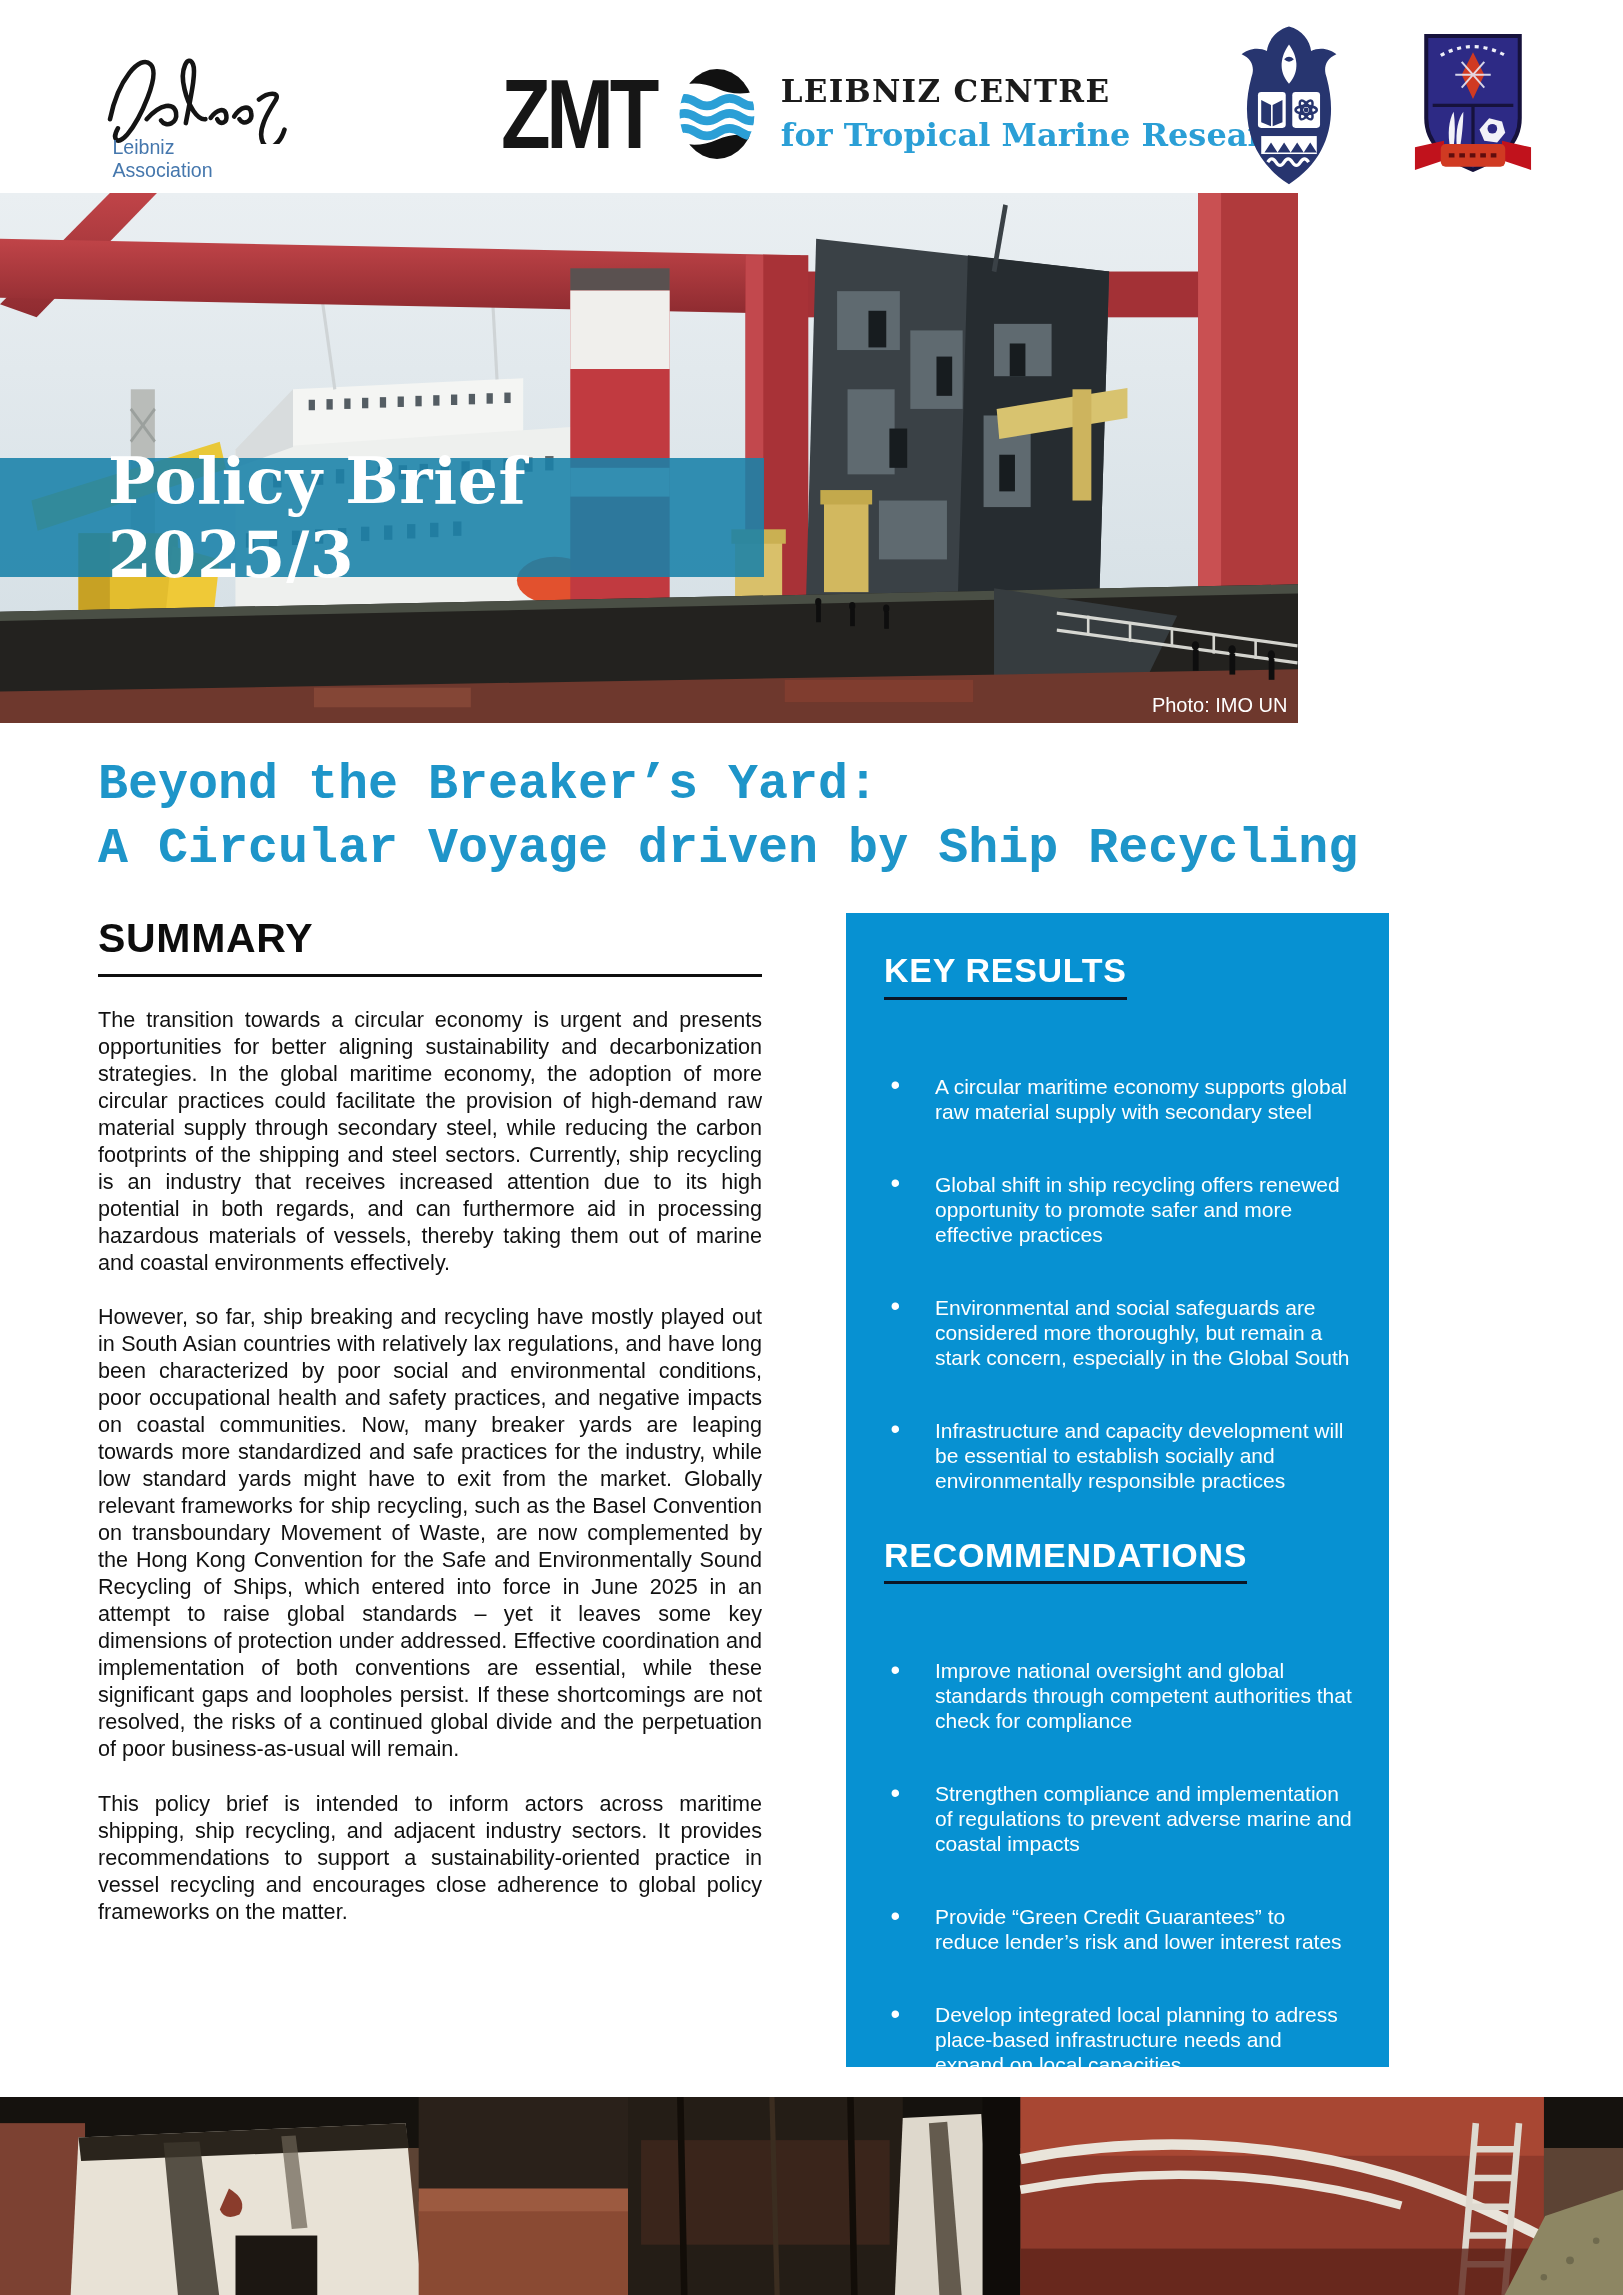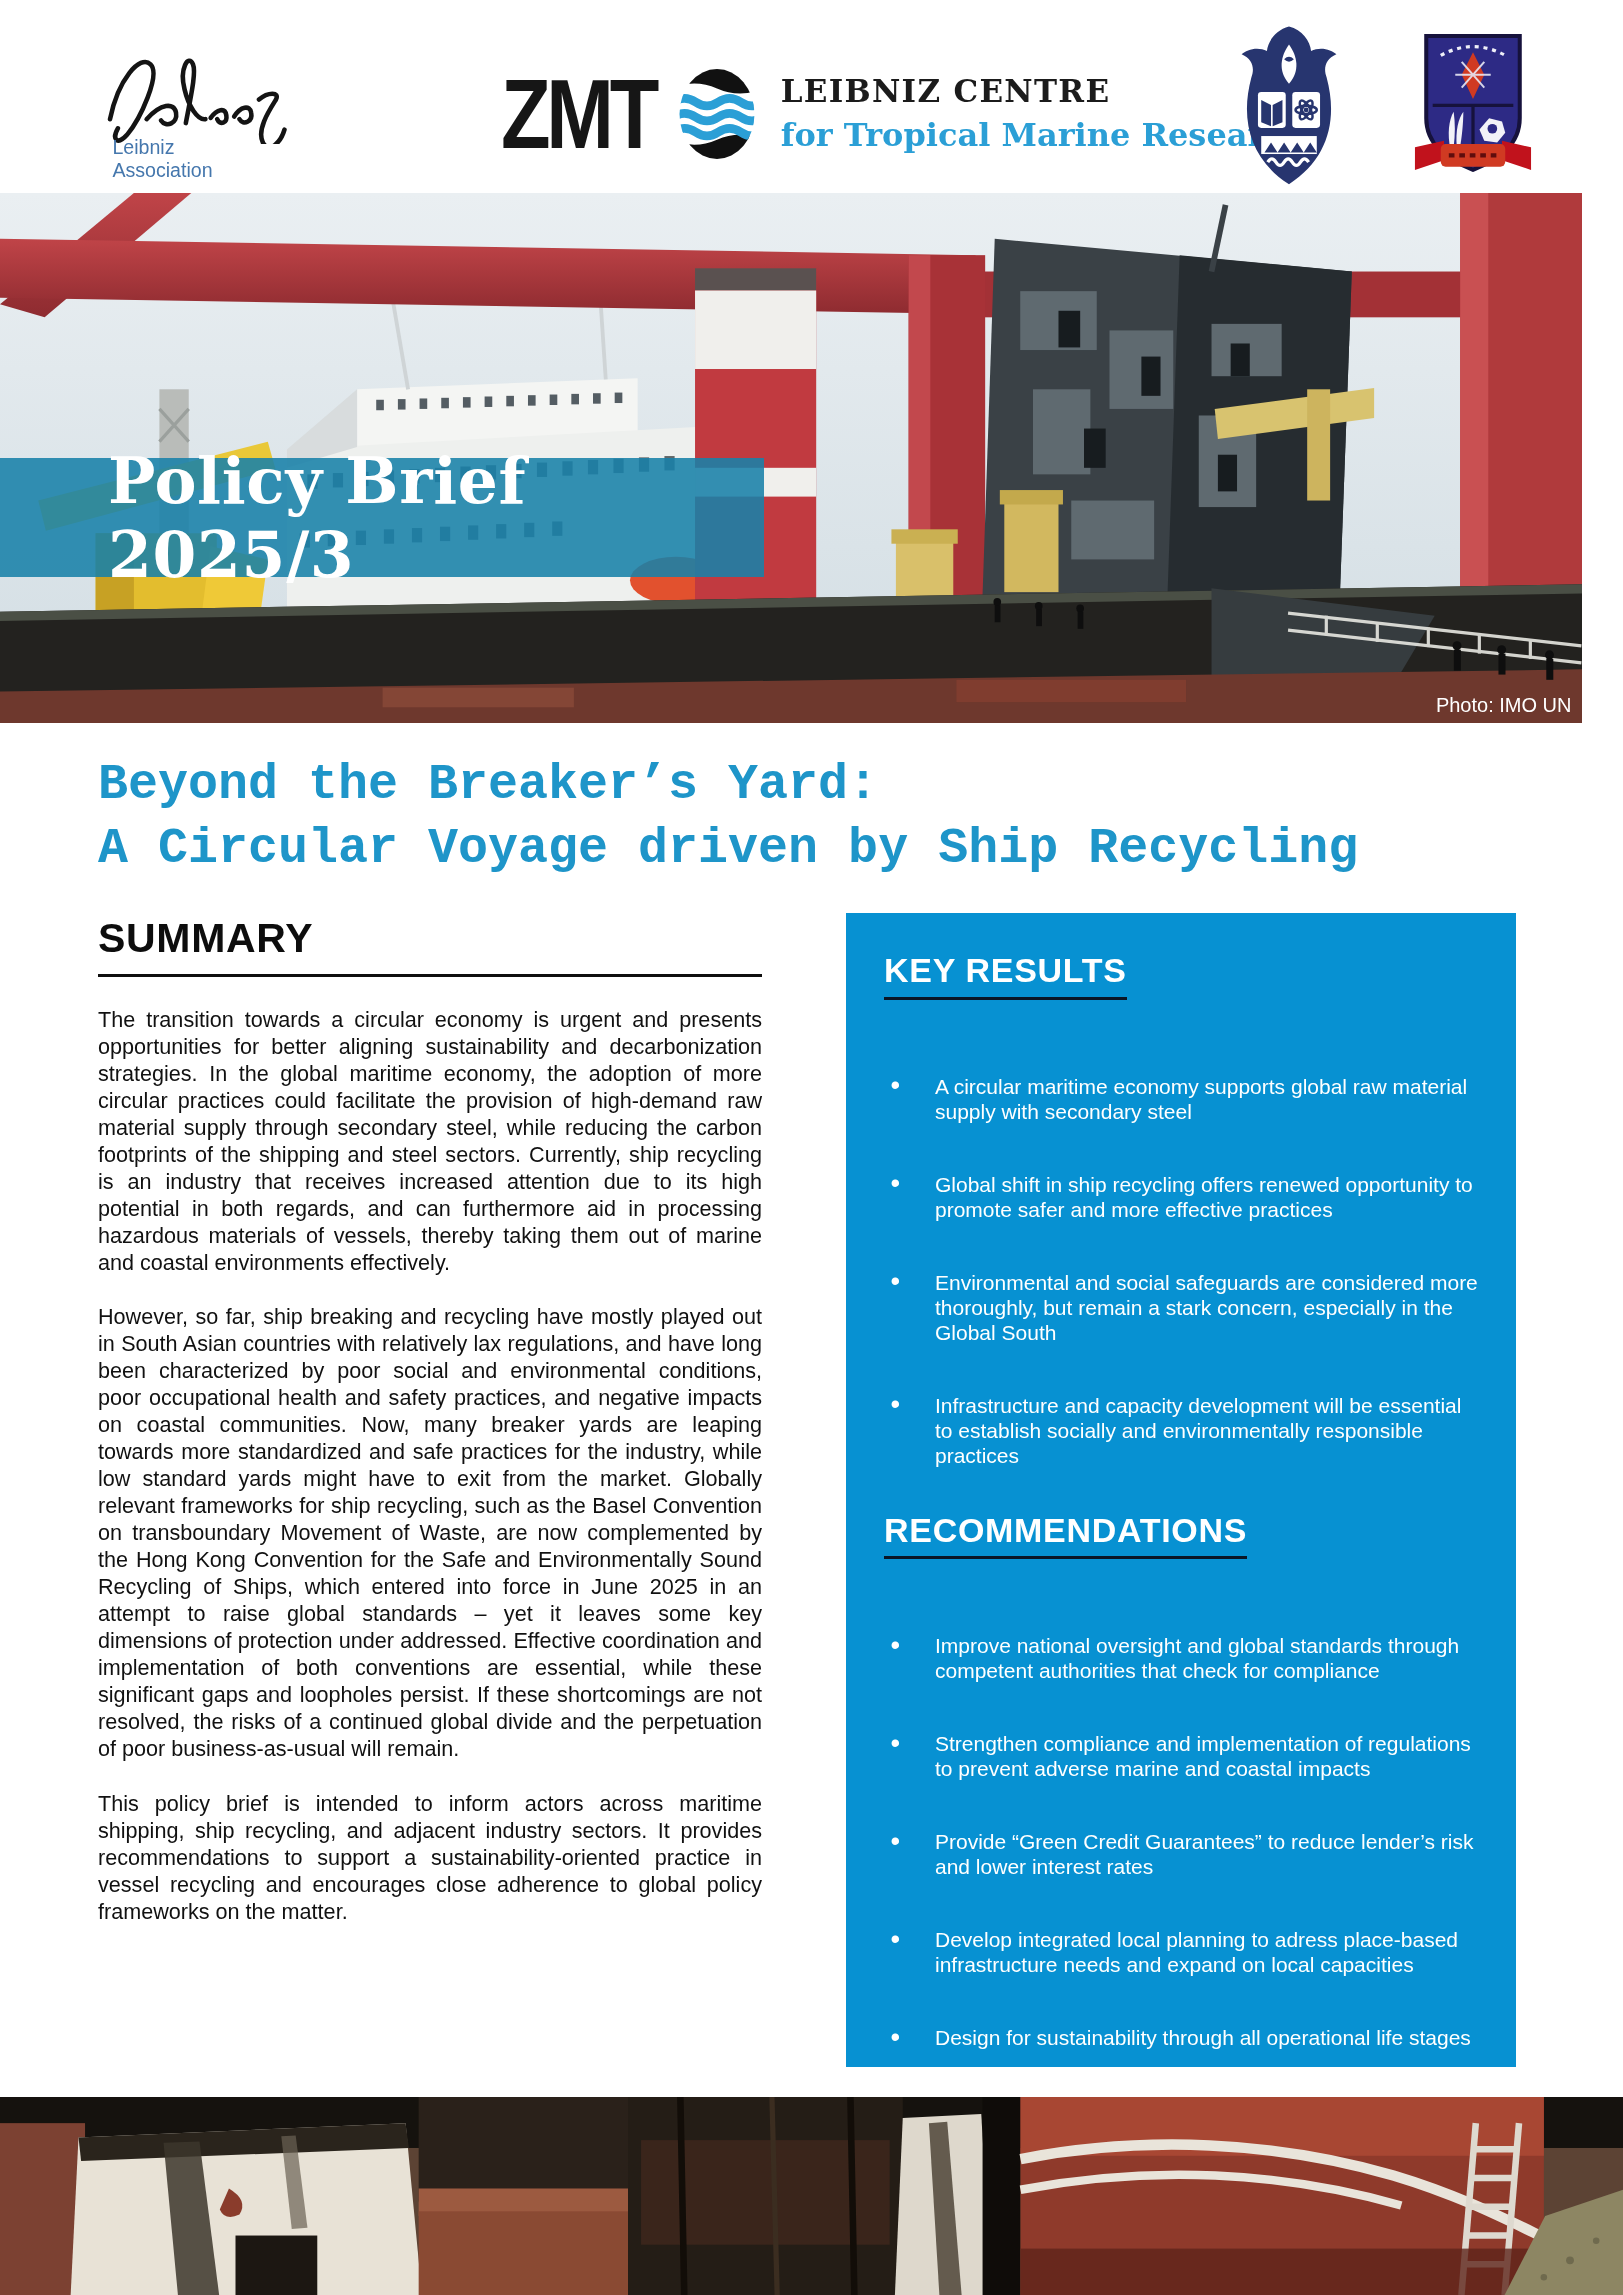--- a/index.html
+++ b/index.html
@@ -15,42 +15,42 @@
   .zmt-acronym{font-size:99px;font-weight:bold;color:#161616;letter-spacing:-5.2px;
                transform:scaleX(.82);transform-origin:left center;line-height:1;}
   .zmt-wave{margin-left:-11.8px;margin-right:23.6px;}
   .zmt-line1{font-family:"DejaVu Serif",serif;font-weight:bold;font-size:31px;color:#1b1b1b;letter-spacing:1.3px;}
   .zmt-line2{font-family:"DejaVu Serif",serif;font-weight:bold;font-size:32px;color:#2b9fd6;margin-top:7.9px;}
   .crest{position:absolute;top:23px;}
   .crest.c1{left:1222px;}
   .crest.c2{left:1408px;top:27.5px;}
 
   
-  .hero{position:absolute;left:0;top:193px;width:1582px;height:530px;overflow:hidden;}
+  .hero{position:absolute;left:0;top:193px;width:1298px;height:530px;overflow:hidden;}
   .hero-art{position:absolute;left:0;top:0;width:100%;height:100%;display:block;}
   .banner{position:absolute;left:0;top:265px;width:764px;height:119px;
           background:rgba(24,129,168,0.88);display:flex;align-items:center;}
   .banner span{font-family:"DejaVu Serif",serif;font-weight:bold;font-size:63px;color:#ffffff;
                padding-left:108px;letter-spacing:0.7px;}
   .credit{position:absolute;right:10.5px;bottom:6.5px;color:#ffffff;font-size:20px;}
 
   
   .title{position:absolute;left:98px;top:753px;width:1440px;margin:0;
          font-family:"DejaVu Serif",serif;font-weight:bold;color:#1e95c9;
          font-size:50px;line-height:64px;}
   .title span{display:block;font-family:Liberation Mono, monospace;}
 
   
   .summary{position:absolute;left:98px;top:915px;width:664px;color:#111;}
   .summary h2{margin:0 0 29px 0;font-size:41px;font-weight:bold;color:#0d0d0d;
               border-bottom:3.3px solid #0f0f0f;padding-bottom:11.8px;letter-spacing:0.7px;}
   .summary p{margin:0 0 27.5px 0;font-size:21.6px;line-height:27px;text-align:justify;}
 
   
-  .keybox{position:absolute;left:846px;top:913px;width:670px;height:1154px;
+  .keybox{position:absolute;left:846px;top:913px;width:543px;height:1154px;
           background:#0791d2;box-sizing:border-box;padding:38px 34px 19.6px 38px;color:#fff;overflow:hidden;}
   .keybox h2{margin:0 0 26px 0;display:inline-block;font-size:34px;font-weight:bold;color:#ffffff;
              letter-spacing:0.7px;border-bottom:3.3px solid #0a1626;padding-bottom:6.5px;}
   .keybox h2.rec{margin-top:27.5px;}
   .keybox ul{list-style:none;margin:0;padding:0;}
   .keybox li{position:relative;padding-left:51px;font-size:21px;line-height:25px;margin-bottom:15.7px;margin-top:48px;}
   .keybox li::before{content:"•";position:absolute;left:6.5px;top:-1.3px;font-size:27.5px;color:#fff;}
   .keybox ul.rec li{margin-bottom:25px;}
 
   

